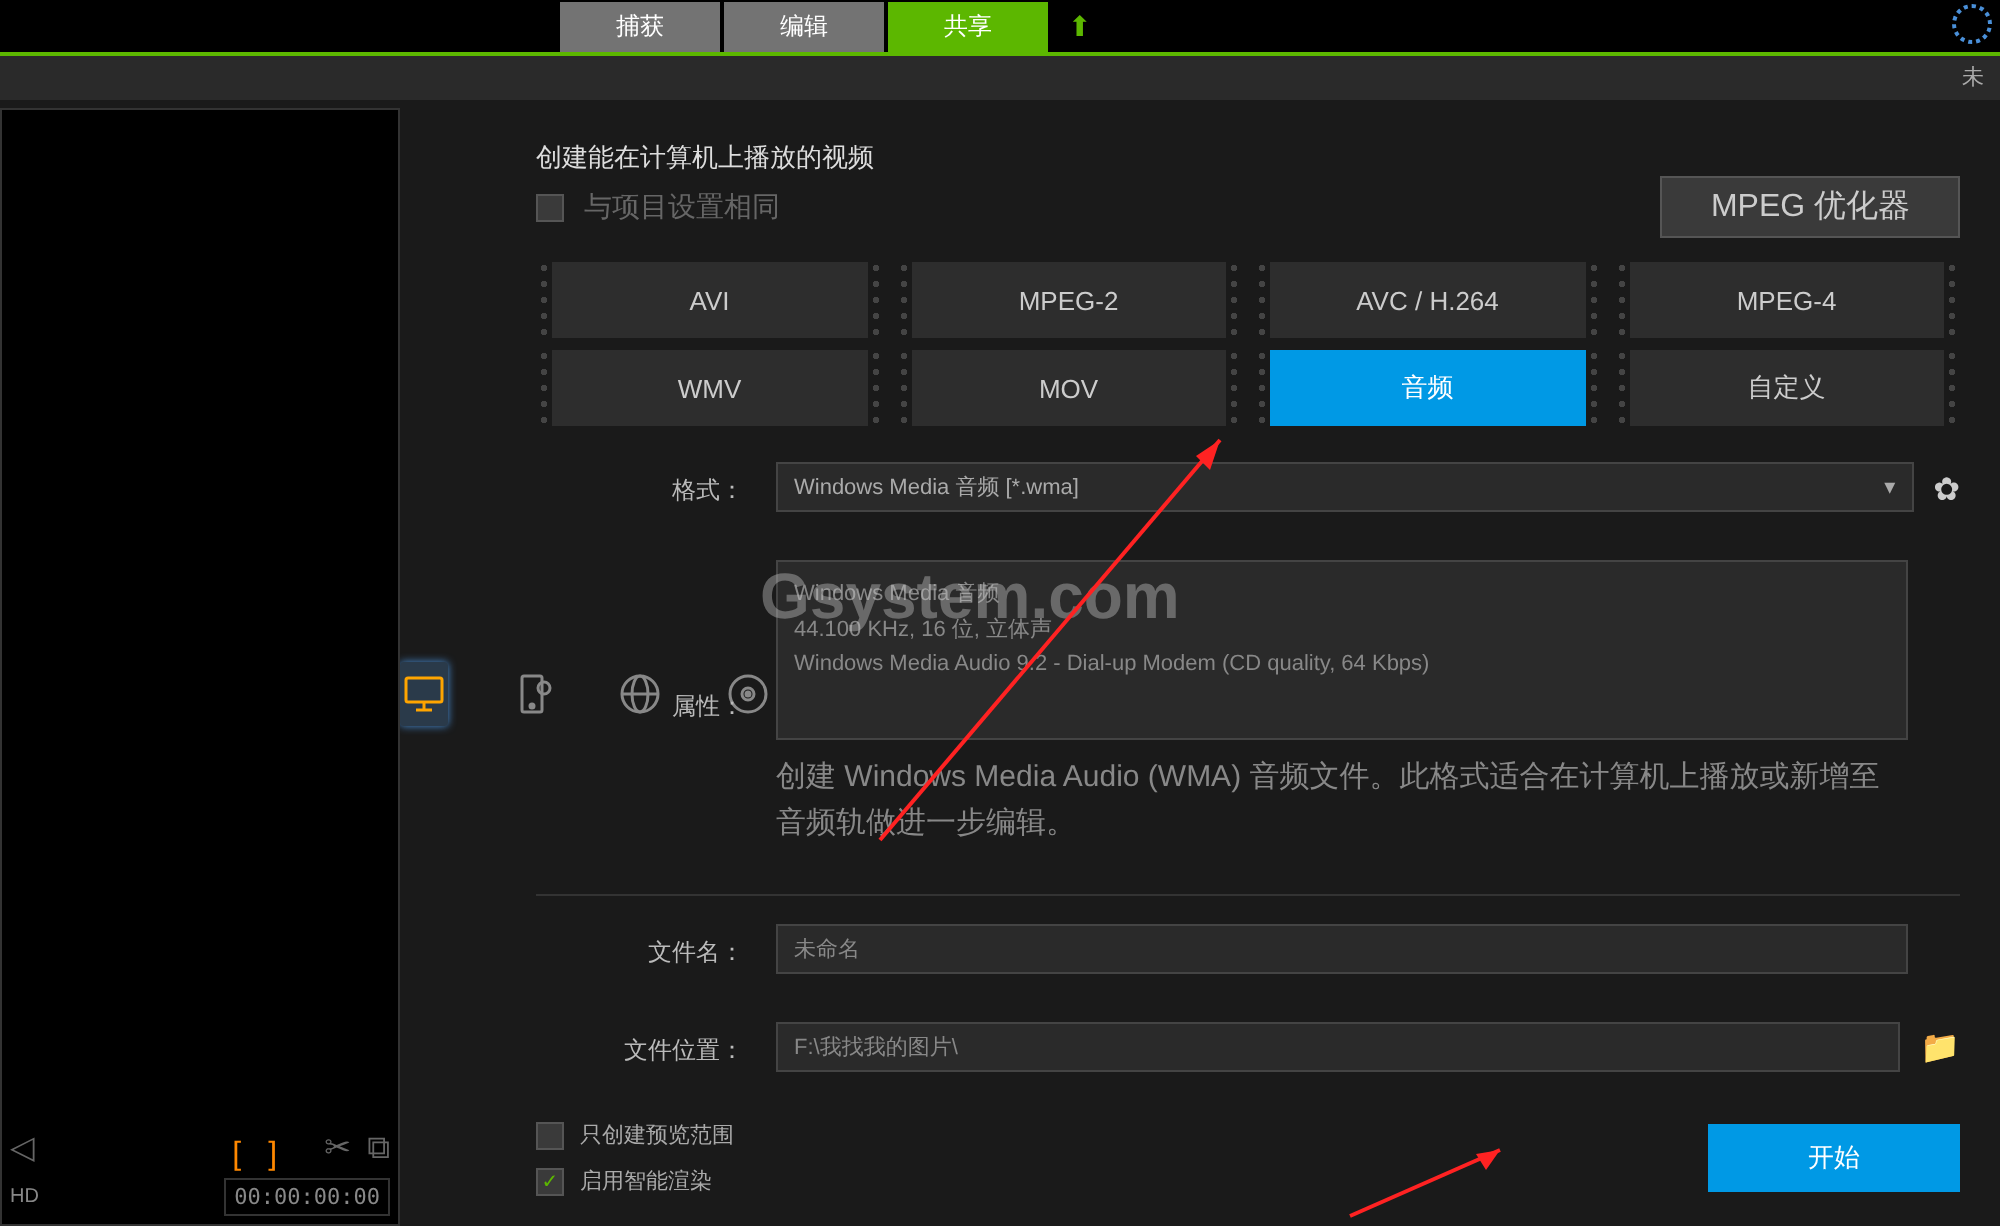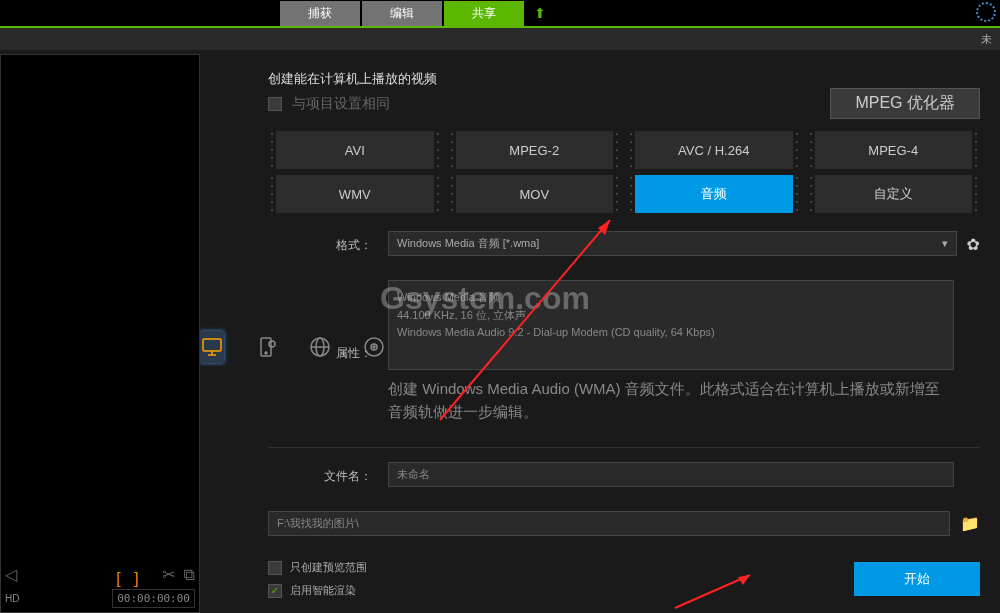--- a/index.html
+++ b/index.html
@@ -183,20 +183,21 @@
 
     <div class="form-row">
       <div class="form-label">文件名：</div>
       <div class="form-field">
           <div class="text-input">未命名</div>
         </div>
       <span style="width:26px"></span>
     </div>
 
     <div class="form-row">
+      <div class="form-label">文件位置：</div>
       <div class="form-field">
           <div class="text-input">F:\我找我的图片\</div>
         </div>
       <span class="folder-icon">📁</span>
     </div>
 
     <div class="bottom-row">
       <div class="bottom-left">
         <div class="check-row">
           <div class="check-mark"></div>

